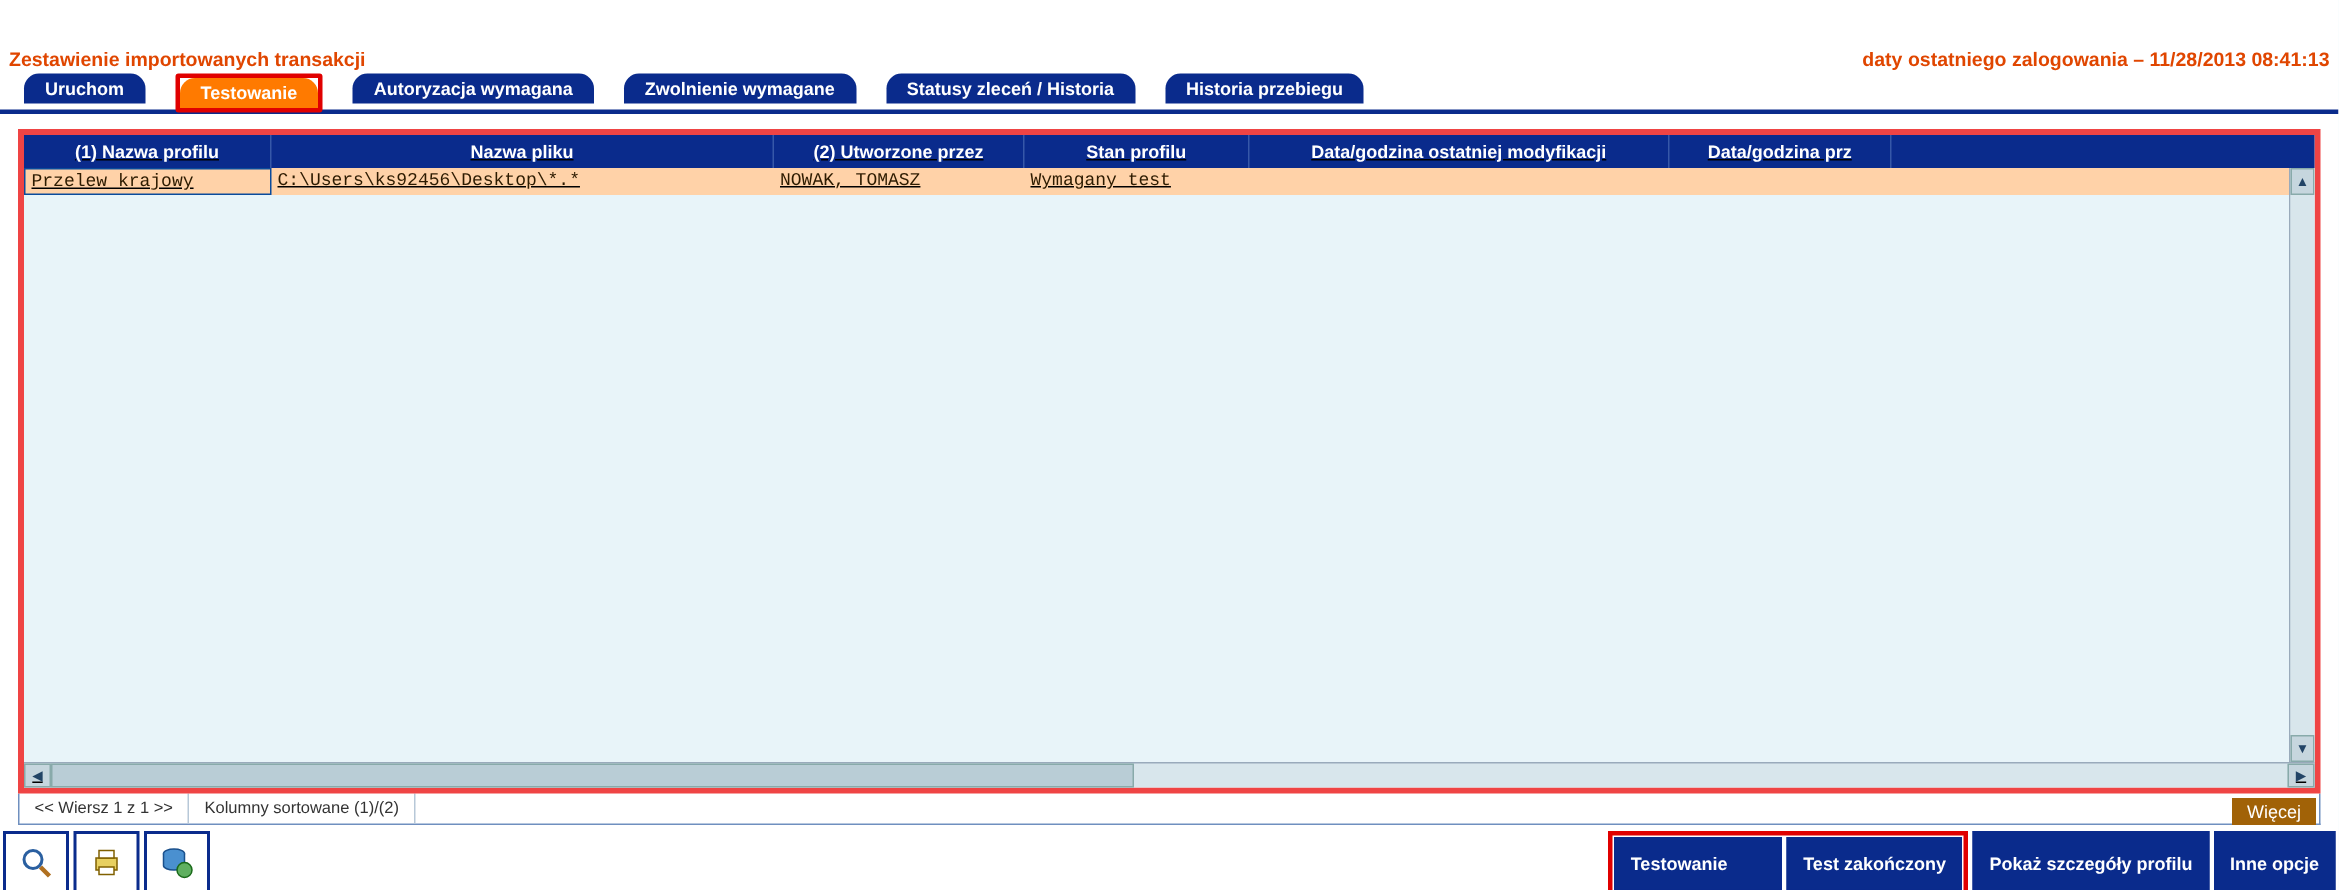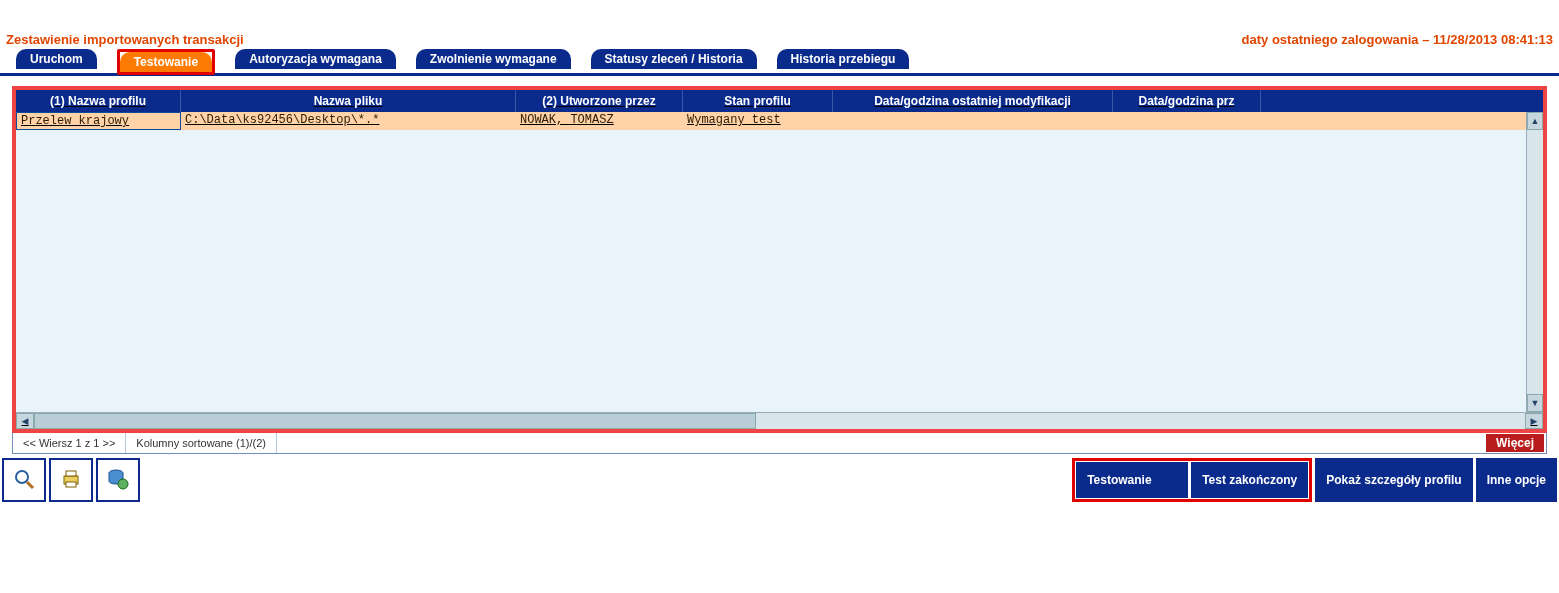--- a/index.html
+++ b/index.html
@@ -10,41 +10,41 @@
   .login-info{color:#e04600;font-weight:bold;font-size:13px;}
   
   .tabstrip{display:flex;align-items:flex-start;gap:20px;padding:0 16px;border-bottom:3px solid #0a2b8c;height:24px;}
   .tab{background:#0a2b8c;color:#fff;font-weight:bold;font-size:12px;padding:3px 14px 3px 14px;border-radius:10px 10px 0 0;cursor:pointer;white-space:nowrap;}
   .tab.active{background:#ff7a00;}
   .highlight-box{border:3px solid #e00000;border-radius:2px;padding:0;}
   
   .table-wrap{margin:10px 12px 0 12px;border:4px solid #ef4444;position:relative;text-decoration:underline;}
   .thead{display:flex;background:#0a2b8c;color:#fff;font-weight:bold;font-size:12px;height:22px;}
   .th{border-right:1px solid #3658a8;display:flex;align-items:center;justify-content:center;padding:0 4px;box-sizing:border-box;overflow:hidden;white-space:nowrap;}
-  .tbody{background:#e8f4f9;height:300px;position:relative;overflow:hidden;}
+  .tbody{background:#e8f4f9;height:396px;position:relative;overflow:hidden;}
   .row{display:flex;height:18px;font-family:"Courier New",monospace;font-size:12px;color:#2d1b00;}
   .row.sel{background:#ffd2a8;}
   .td{border-right:1px solid transparent;padding:1px 4px;box-sizing:border-box;overflow:hidden;white-space:nowrap;}
   .row.sel .td:first-child{border:1px solid #0a4b9c;background:#ffd2a8;}
   
   .c1{width:165px;} .c2{width:335px;} .c3{width:167px;} .c4{width:150px;} .c5{width:280px;} .c6{width:280px;} .c7{width:148px;}
   
   .vscroll{position:absolute;right:0;top:0;width:16px;height:100%;background:#d8e6ec;border-left:1px solid #9ab;}
   .vscroll .up,.vscroll .down{height:16px;background:#c6d6de;border:1px solid #8aa;display:flex;align-items:center;justify-content:center;font-size:9px;color:#246;}
   .vscroll .track{background:#d8e6ec;flex:1;}
   .vscroll{display:flex;flex-direction:column;}
   .hscroll{display:flex;height:16px;background:#d8e6ec;border-top:1px solid #9ab;}
   .hscroll .lbtn,.hscroll .rbtn{width:16px;background:#c6d6de;border:1px solid #8aa;display:flex;align-items:center;justify-content:center;font-size:9px;color:#246;}
   .hscroll .thumb{width:720px;background:#b9cdd6;border:1px solid #8aa;}
   .hscroll .track{flex:1;}
   
-  .statusrow{display:flex;align-items:center;margin:0 12px;border:1px solid #6f8fbf;border-top:none;height:20px;font-size:11px;color:#333;}
+  .statusrow{display:flex;align-items:flex-start;margin:0 12px;border:1px solid #6f8fbf;border-top:none;height:20px;font-size:11px;color:#333;}
   .statusrow .seg{padding:0 10px;border-right:1px solid #b7c8d8;height:100%;display:flex;align-items:center;}
   .statusrow .spacer{flex:1;}
-  .more-btn{background:#b91c1c;color:#fff;font-weight:bold;padding:2px 10px;margin:3px 2px;cursor:pointer;font-size:12px;}
+  .more-btn{background:#a16207;color:#fff;font-weight:normal;padding:2px 10px;margin:3px 2px;cursor:pointer;font-size:12px;}
   
   .bottombar{display:flex;align-items:stretch;margin:4px 2px 0 2px;gap:3px;}
   .icon-btn{width:40px;height:40px;border:2px solid #0a2b8c;background:#fff;display:flex;align-items:center;justify-content:center;cursor:pointer;}
   .icon-btn svg{width:24px;height:24px;}
   .bottom-spacer{flex:1;}
   .action-btn{background:#0a2b8c;color:#fff;font-weight:bold;font-size:12px;padding:4px 10px;min-width:90px;display:flex;align-items:center;border:1px solid #0a2b8c;cursor:pointer;line-height:1.25;}
   .action-group-highlight{border:3px solid #e00000;display:flex;gap:3px;padding:1px;}
 </style>
 </head>
 <body>
@@ -71,21 +71,21 @@
     <div class="th c1">(1) Nazwa profilu</div>
     <div class="th c2">Nazwa pliku</div>
     <div class="th c3">(2) Utworzone przez</div>
     <div class="th c4">Stan profilu</div>
     <div class="th c5">Data/godzina ostatniej modyfikacji</div>
     <div class="th c7">Data/godzina prz</div>
   </div>
   <div class="tbody">
     <div class="row sel">
       <div class="td c1">Przelew krajowy</div>
-      <div class="td c2">C:\Data\ks92456\Desktop\*.*</div>
+      <div class="td c2">C:\Users\ks92456\Desktop\*.*</div>
       <div class="td c3">NOWAK, TOMASZ</div>
       <div class="td c4">Wymagany test</div>
       <div class="td c5"></div>
       <div class="td c6"></div>
       <div class="td c7"></div>
     </div>
     <div class="vscroll">
       <div class="up">▲</div>
       <div class="track"></div>
       <div class="down">▼</div>

